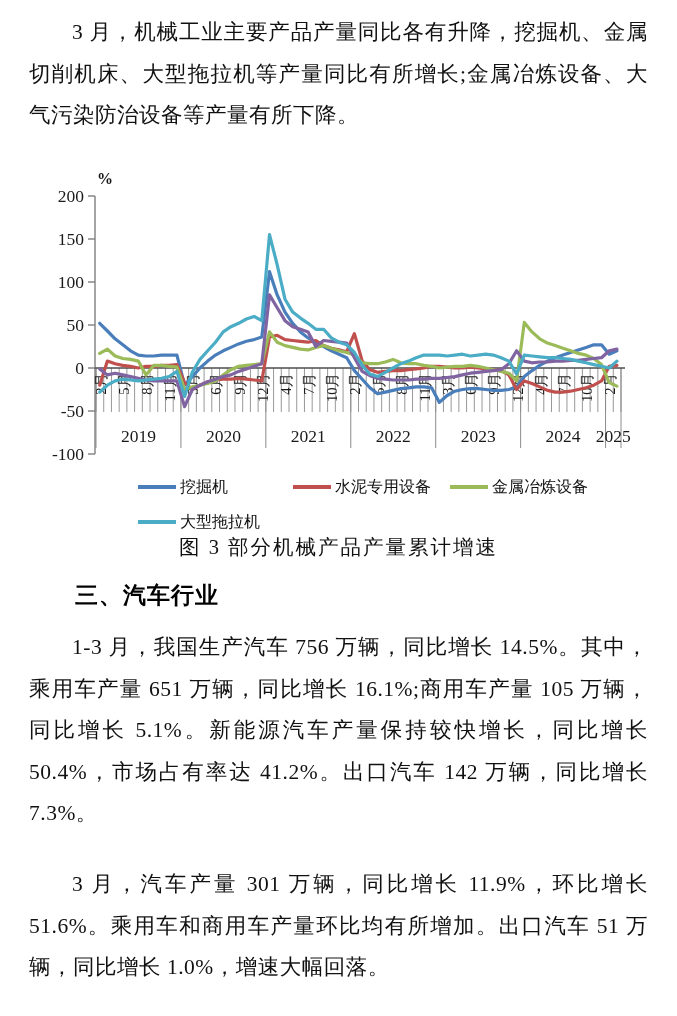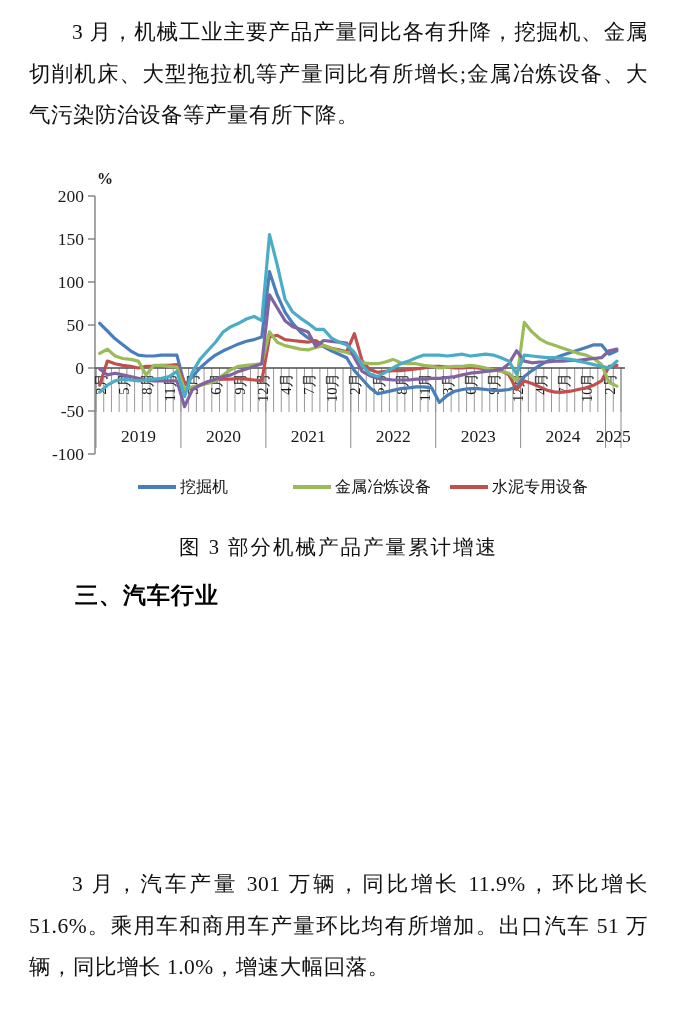--- a/index.html
+++ b/index.html
@@ -172,29 +172,34 @@
         <polyline points="99.7,232.1 107.4,225.2 115.1,220.9 122.8,219.2 130.5,220.0 138.3,220.9 146.0,220.0 153.7,219.2 161.4,218.3 169.1,216.6 176.9,211.4 184.6,236.4 192.3,212.3 200.0,199.4 207.7,190.8 215.5,182.2 223.2,171.9 230.9,166.7 238.6,163.3 246.4,159.0 254.1,156.4 261.8,160.7 269.5,74.7 277.2,104.8 285.0,139.2 292.7,152.1 300.4,158.1 308.1,163.3 315.8,169.3 323.6,169.3 331.3,177.9 339.0,182.2 346.7,184.8 354.4,192.5 362.2,205.4 369.9,214.0 377.6,216.6 385.3,212.3 393.0,208.0 400.8,203.7 408.5,201.1 416.2,197.7 423.9,195.1 431.6,195.1 439.4,195.1 447.1,196.0 454.8,195.1 462.5,194.2 470.2,196.0 478.0,195.1 485.7,194.2 493.4,195.1 501.1,197.7 508.9,201.1 516.6,214.0 524.3,195.1 532.0,196.0 539.7,196.8 547.5,197.7 555.2,197.7 562.9,198.5 570.6,199.4 578.3,201.1 586.1,202.8 593.8,204.6 601.5,206.3 609.2,208.0 616.9,201.1" fill="none" stroke="#4BACC6" stroke-width="3.2" stroke-linejoin="round" stroke-linecap="round"></polyline>
       </svg>
   </div>
 
   <div class="legend" id="chart-legend">
       <div class="legend-item">
         <span class="legend-swatch" style="background: rgb(74, 126, 187);"></span>
         <span>挖掘机</span>
       </div>
       <div class="legend-item">
+        <span class="legend-swatch" style="background: rgb(192, 80, 77);"></span>
+        <span>水泥专用设备</span>
+      </div>
+      <div class="legend-item">
         <span class="legend-swatch" style="background: rgb(155, 187, 89);"></span>
         <span>金属冶炼设备</span>
       </div>
       <div class="legend-item">
-        <span class="legend-swatch" style="background: rgb(192, 80, 77);"></span>
-        <span>水泥专用设备</span>
+        <span class="legend-swatch" style="background: rgb(75, 172, 198);"></span>
+        <span>大型拖拉机</span>
       </div>
     </div>
 
   <div class="caption">图 3 部分机械产品产量累计增速</div>
 
   <h2 class="heading">三、汽车行业</h2>
 
+  <p class="para" style="top:627px">1-3 月，我国生产汽车 756 万辆，同比增长 14.5%。其中，乘用车产量 651 万辆，同比增长 16.1%;商用车产量 105 万辆，同比增长 5.1%。新能源汽车产量保持较快增长，同比增长 50.4%，市场占有率达 41.2%。出口汽车 142 万辆，同比增长 7.3%。</p>
 
   <p class="para" style="top:864px">3 月，汽车产量 301 万辆，同比增长 11.9%，环比增长 51.6%。乘用车和商用车产量环比均有所增加。出口汽车 51 万辆，同比增长 1.0%，增速大幅回落。</p>
 
 </div>
 
 </body></html>

